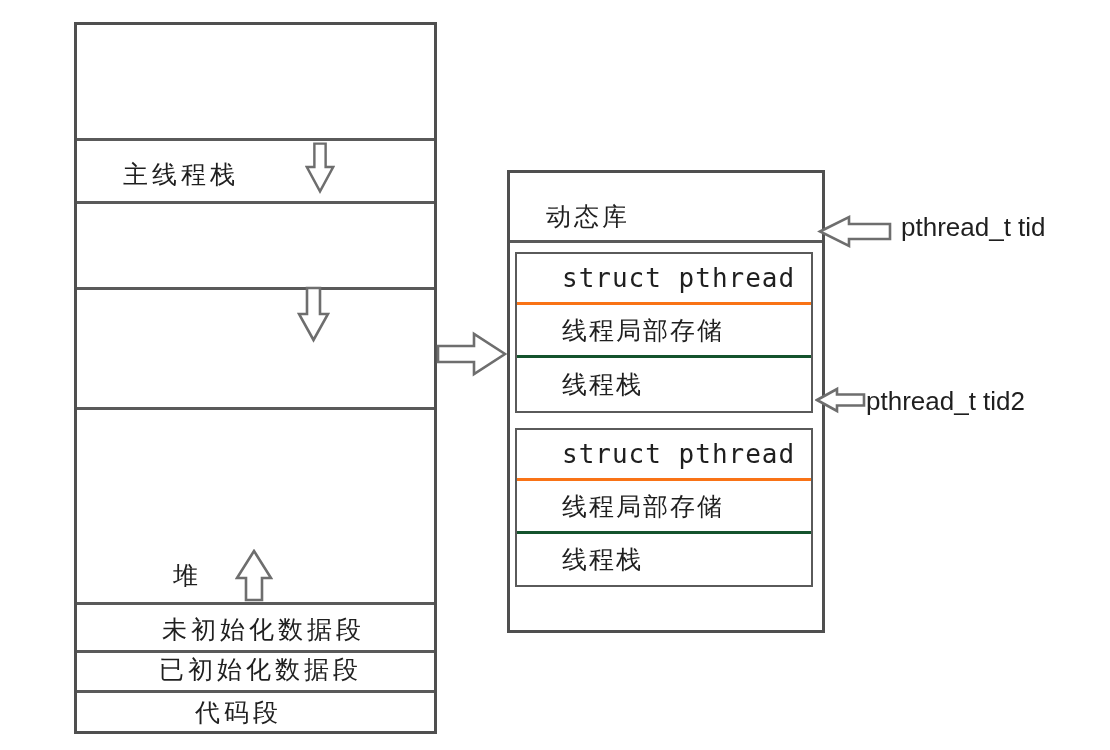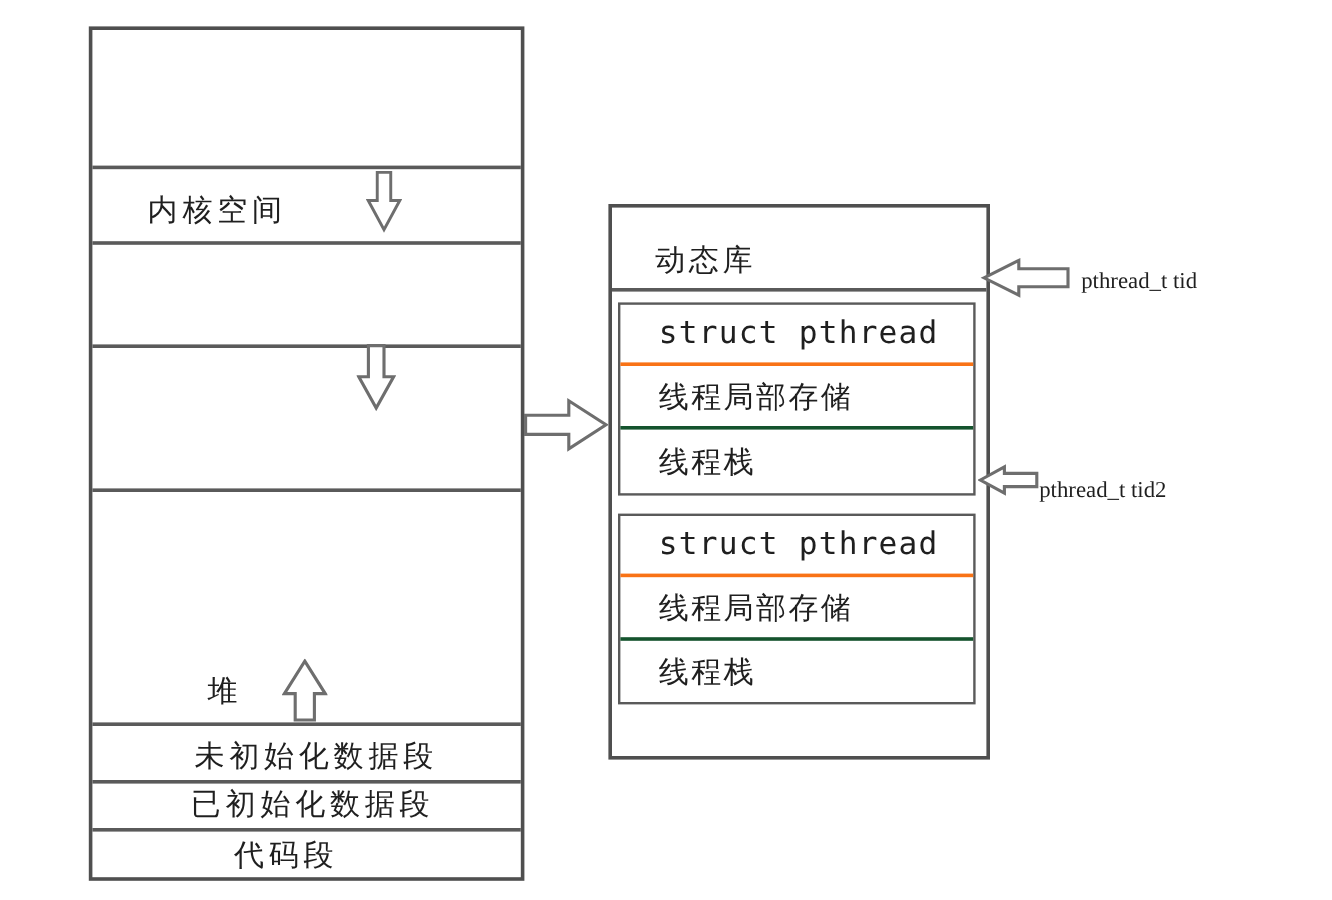--- a/index.html
+++ b/index.html
@@ -65,55 +65,54 @@
     border: 2px solid #5a5a5a;
     background: var(--background);
     display: flex;
     flex-direction: column;
   }
   .tb-1 { top: 79px; height: 161px; }
   .tb-2 { top: 255px; height: 159px; }
   .t-row {
     display: flex;
     align-items: center;
-    padding-left: 32px;
+    padding-left: 45px;
     font-size: 25px;
     letter-spacing: 2px;
     white-space: nowrap;
     overflow: hidden;
   }
   .t-row.r1 { height: 48px; font-family: "DejaVu Sans Mono", "Liberation Mono", monospace; font-size: 26px; letter-spacing: 1px; }
   .t-row.r2 { height: 53px; border-top: 3px solid #f97316; }
   .t-row.r3 { flex: 1; border-top: 3px solid #14532d; }
   .annot {
     position: absolute;
-    font-family: Liberation Serif, serif;
-    font-size: 19px;
+    font-family: Liberation Sans, sans-serif;
+    font-size: 26px;
     white-space: nowrap;
     color: var(--text);
-    margin-top: 12px;
   }
 </style>
 </head>
 <body>
 
 <div class="canvas">
 
   <div class="box process-box">
 
 
     <div class="hline" style="top:113px"></div>
     <div class="hline" style="top:176px"></div>
     <div class="hline" style="top:262px"></div>
     <div class="hline" style="top:382px"></div>
     <div class="hline" style="top:577px"></div>
     <div class="hline" style="top:625px"></div>
     <div class="hline" style="top:665px"></div>
 
-    <span class="lbl" style="left:46px; top:136px;">内核空间</span>
+    <span class="lbl" style="left:46px; top:136px;">主线程栈</span>
 
     <svg class="arrow-svg" style="left:228px; top:116px;" width="30" height="54" viewBox="0 0 32 56">
       <path d="M10 2 H22 V27 H30 L16 53 L2 27 H10 Z"></path>
     </svg>
 
 
     <svg class="arrow-svg" style="left:220px; top:261px;" width="33" height="57" viewBox="0 0 33 57">
       <path d="M10 2 H23 V28 H31 L16.5 54 L2 28 H10 Z"></path>
     </svg>
 

